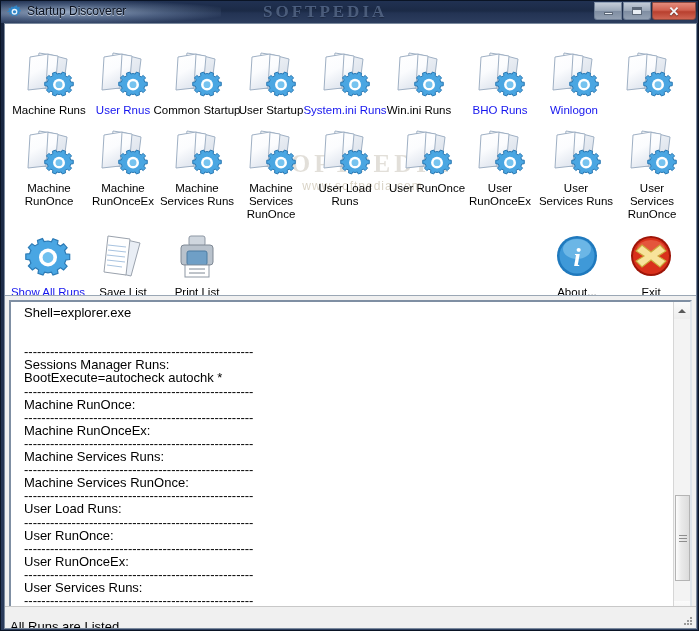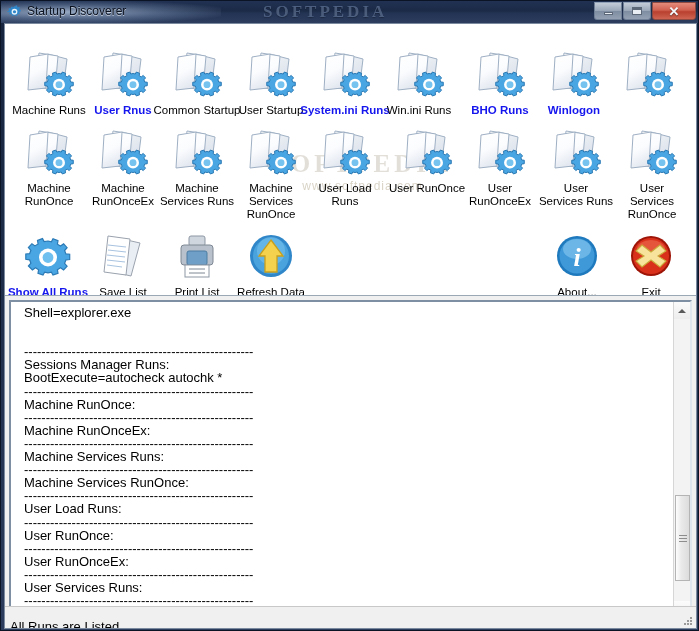--- a/index.html
+++ b/index.html
@@ -100,21 +100,21 @@
     width: 92px;
     display: flex; flex-direction: column; align-items: center;
     cursor: default;
   }
   .icon-art { width: 54px; height: 52px; position: relative; }
   .icon-label {
     margin-top: 2px; font-size: 11.5px; line-height: 13px;
     text-align: center; color: #000000; width: 92px;
     white-space: pre-line;
   }
-  .icon-label.link { color: #1515ee; font-weight: bold; }
+  .icon-label.link { color: #1515ee; }
 
   
   #watermark {
     position: absolute; left: 255px; top: 126px;
     width: 205px; height: 48px;
     text-align: center; pointer-events: none; user-select: none;
   }
   #watermark .wm1 {
     font-family: "Liberation Serif", serif;
     font-size: 25px; font-weight: bold; letter-spacing: 4px;
@@ -771,31 +771,20 @@
             <rect x="15" y="33" width="24" height="12" fill="#ffffff" stroke="#8d97a3"></rect>
             <g stroke="#7e8894">
                 <line x1="19" y1="37" x2="35" y2="37"></line>
                 <line x1="19" y1="41" x2="35" y2="41"></line>
               </g>
           </svg>
         </div>
         <div class="icon-label">Print List</div>
       </div>
 
-      <div class="icon-cell" style="left:220px; top:208px;">
-        <div class="icon-art">
-          <svg viewBox="0 0 54 52" width="54" height="52">
-            <circle cx="27" cy="24" r="21" fill="#2f86c8"></circle>
-            <circle cx="27" cy="24" r="18" fill="#4aa3dd"></circle>
-            <circle cx="27" cy="19" r="14" fill="#79c4ef" opacity="0.55"></circle>
-            <path d="M27 8 L39 24 L33 24 L33 40 L21 40 L21 24 L15 24 Z" fill="#f5d24e" stroke="#c79f1c" stroke-width="1.3"></path>
-          </svg>
-        </div>
-        <div class="icon-label">Refresh Data</div>
-      </div>
 
       <div class="icon-cell" style="left:526px; top:208px;">
         <div class="icon-art">
           <svg viewBox="0 0 54 52" width="54" height="52">
             <circle cx="27" cy="24" r="20" fill="#1f79bd"></circle>
             <circle cx="27" cy="24" r="17.5" fill="#3f99d8"></circle>
             <ellipse cx="27" cy="17" rx="14" ry="10" fill="#8fcef3" opacity="0.55"></ellipse>
             <text x="27" y="34" font-family="Liberation Serif, serif" font-size="26" font-style="italic" font-weight="bold" fill="#ffffff" text-anchor="middle">i</text>
           </svg>
         </div>

